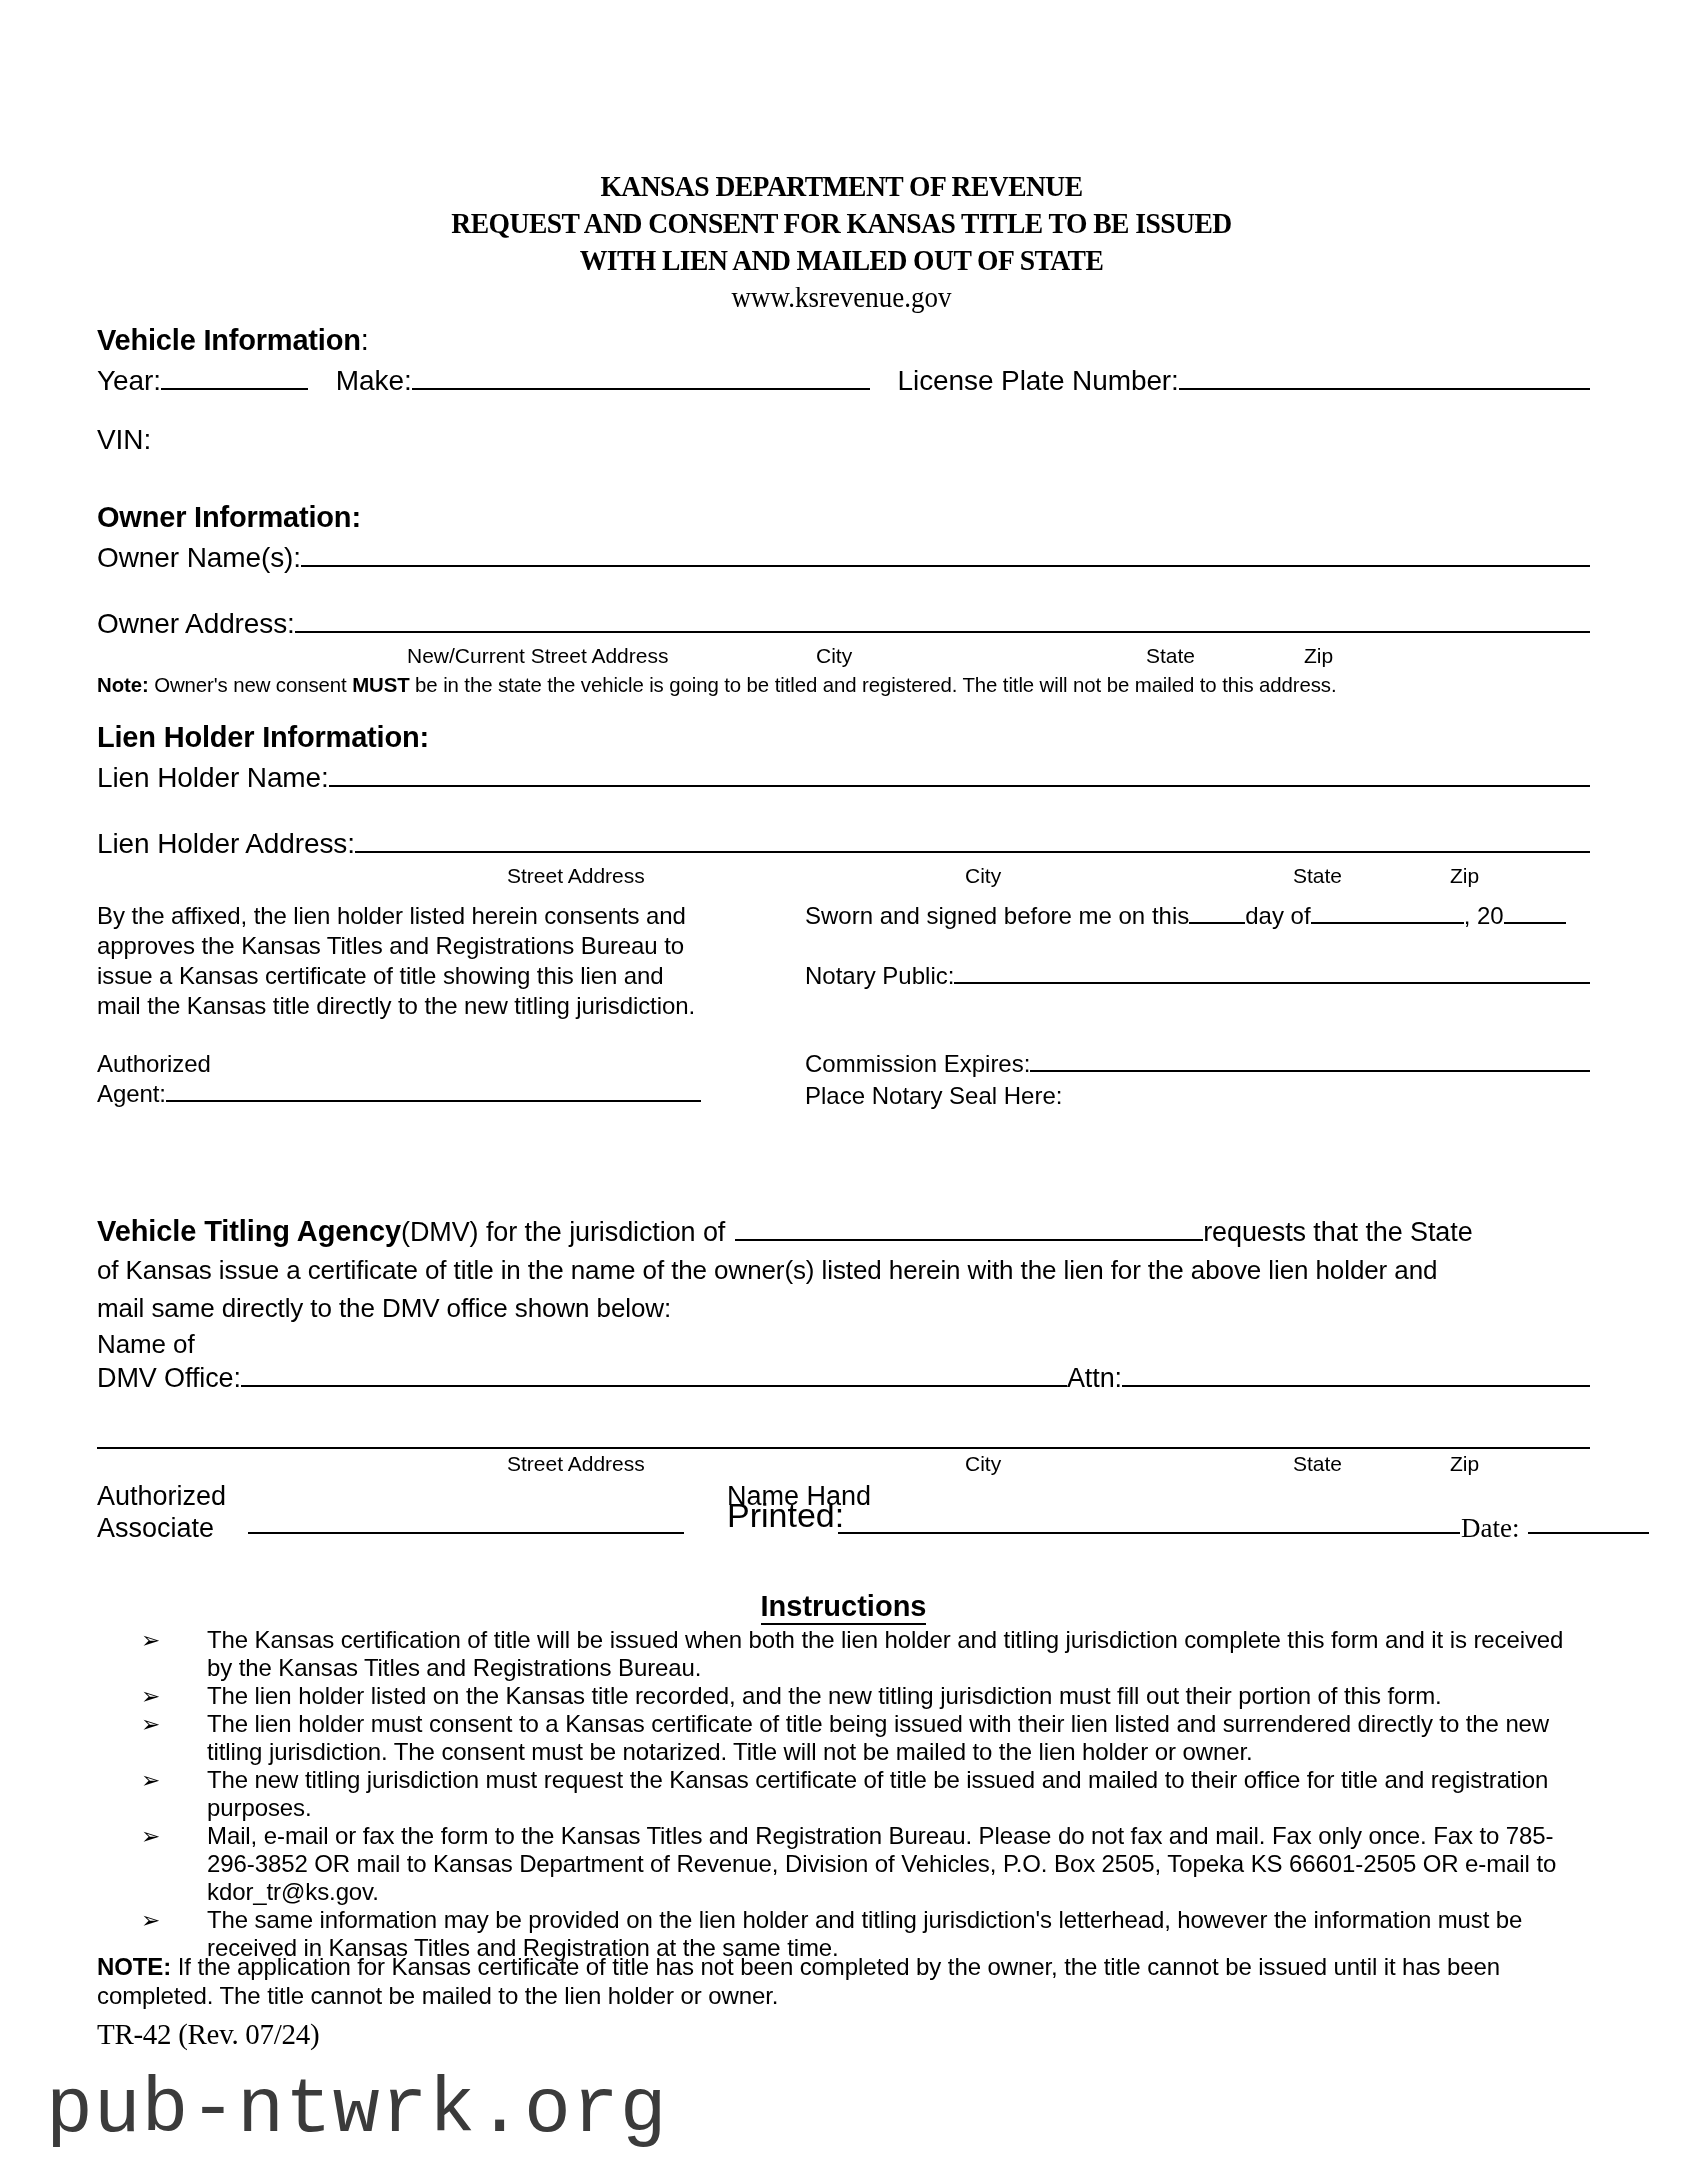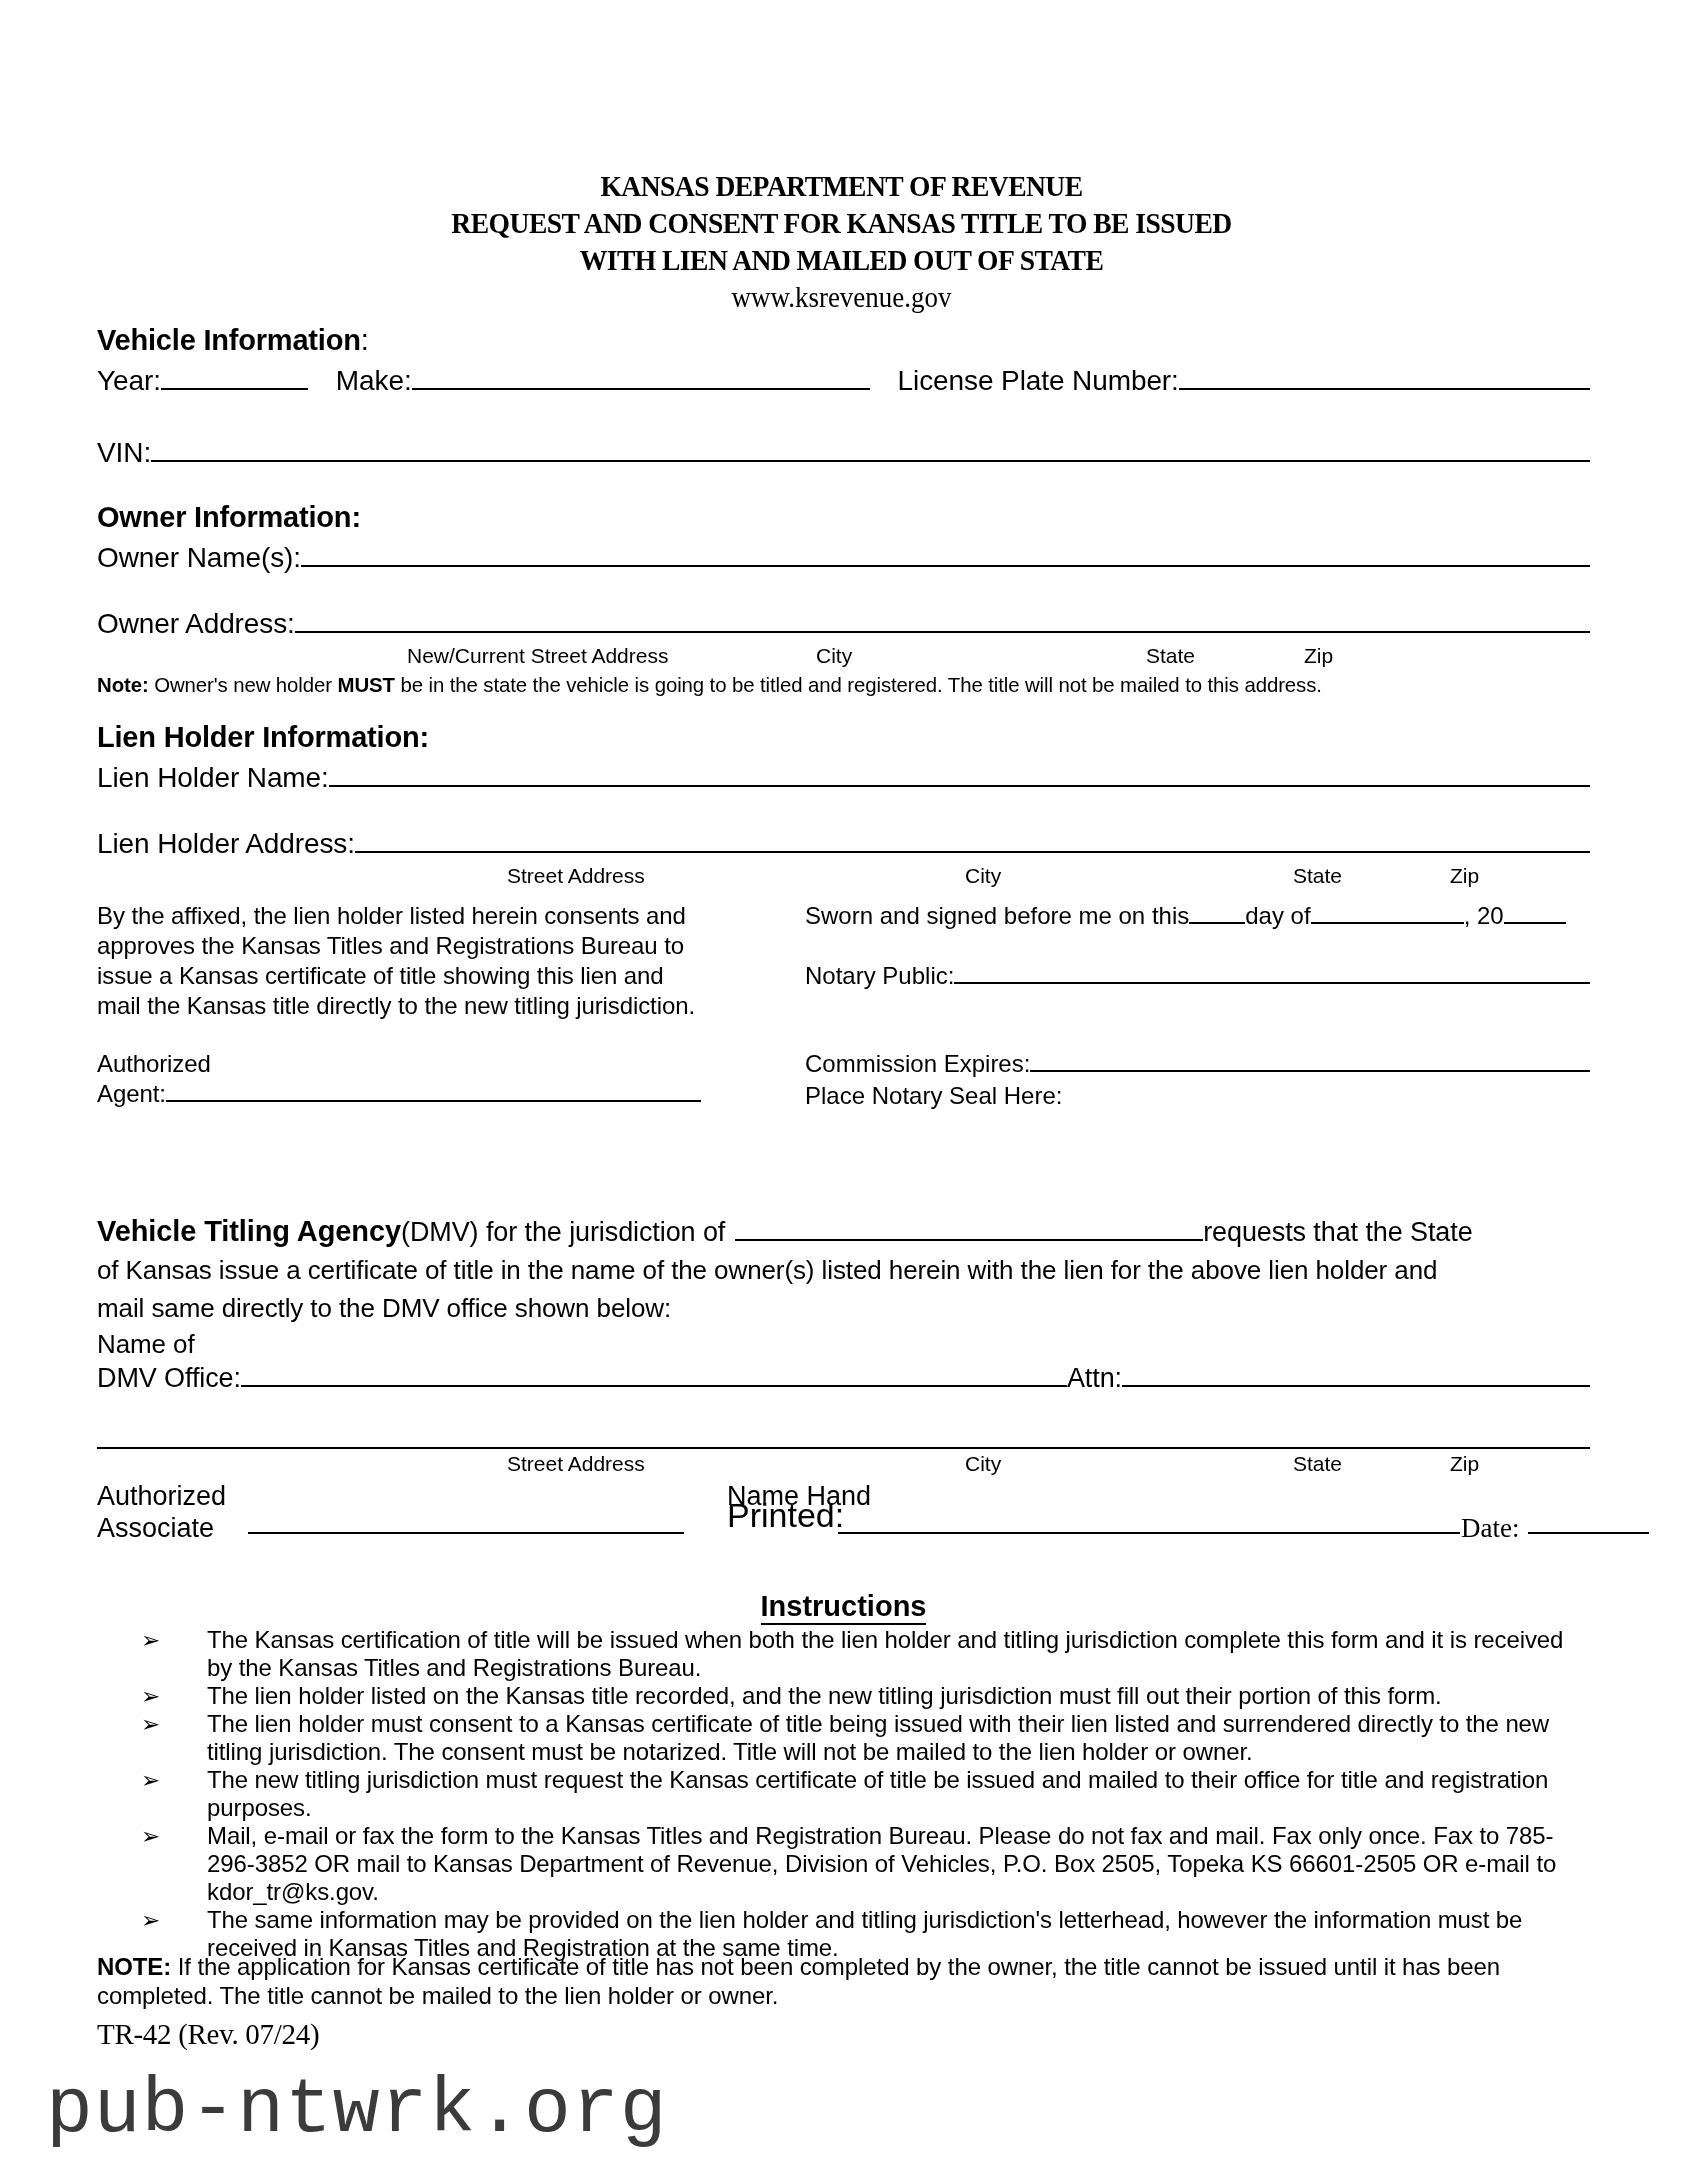--- a/index.html
+++ b/index.html
@@ -190,21 +190,21 @@
       <span>Vehicle Information</span><span class="nb">:</span>
     </div>
     <div class="row" style="margin-top:2px;">
       <span class="lbl">Year:</span>
       <span class="rule" style="width:147px;"></span>
       <span class="lbl" style="padding-left:28px;">Make:</span>
       <span class="rule" style="width:458px;"></span>
       <span class="lbl" style="padding-left:28px;">License Plate Number:</span>
       <span class="rule grow"></span>
     </div>
-    <div class="row" style="margin-top:32px;">
+    <div class="row" style="margin-top:19px;flex-direction:column;">
       <span class="lbl">VIN:</span>
       <span class="rule grow"></span>
     </div>
   </div>
 
   <div style="position:absolute;left:97px;top:498px;width:1493px;">
     <div class="sec-head">Owner Information:</div>
     <div class="row" style="margin-top:2px;">
       <span class="lbl">Owner Name(s):</span>
       <span class="rule grow"></span>
@@ -213,21 +213,21 @@
       <span class="lbl">Owner Address:</span>
       <span class="rule grow"></span>
     </div>
     <div class="captions">
       <span style="left:310px;">New/Current Street Address</span>
       <span style="left:719px;">City</span>
       <span style="left:1049px;">State</span>
       <span style="left:1207px;">Zip</span>
     </div>
     <div class="note" style="margin-top:2px;">
-      <b>Note:</b><span> Owner's new holder </span><b>MUST</b><span> be in the state the vehicle is going to be titled and registered. The title will not be mailed to this address.</span>
+      <b>Note:</b><span> Owner's new consent </span><b>MUST</b><span> be in the state the vehicle is going to be titled and registered. The title will not be mailed to this address.</span>
     </div>
   </div>
 
   <div style="position:absolute;left:97px;top:718px;width:1493px;">
     <div class="sec-head">Lien Holder Information:</div>
     <div class="row" style="margin-top:2px;justify-content:flex-end;">
       <span class="lbl">Lien Holder Name:</span>
       <span class="rule grow"></span>
     </div>
     <div class="row" style="margin-top:26px;">

